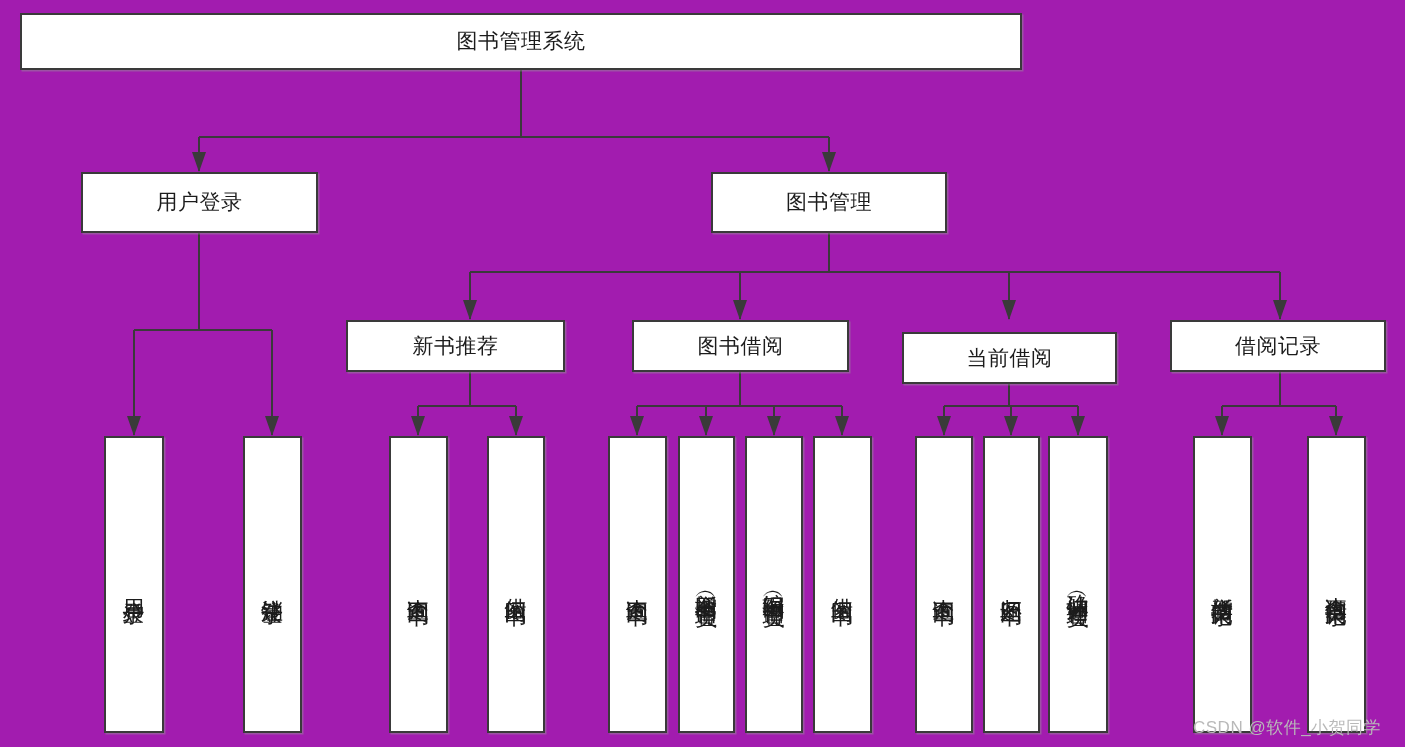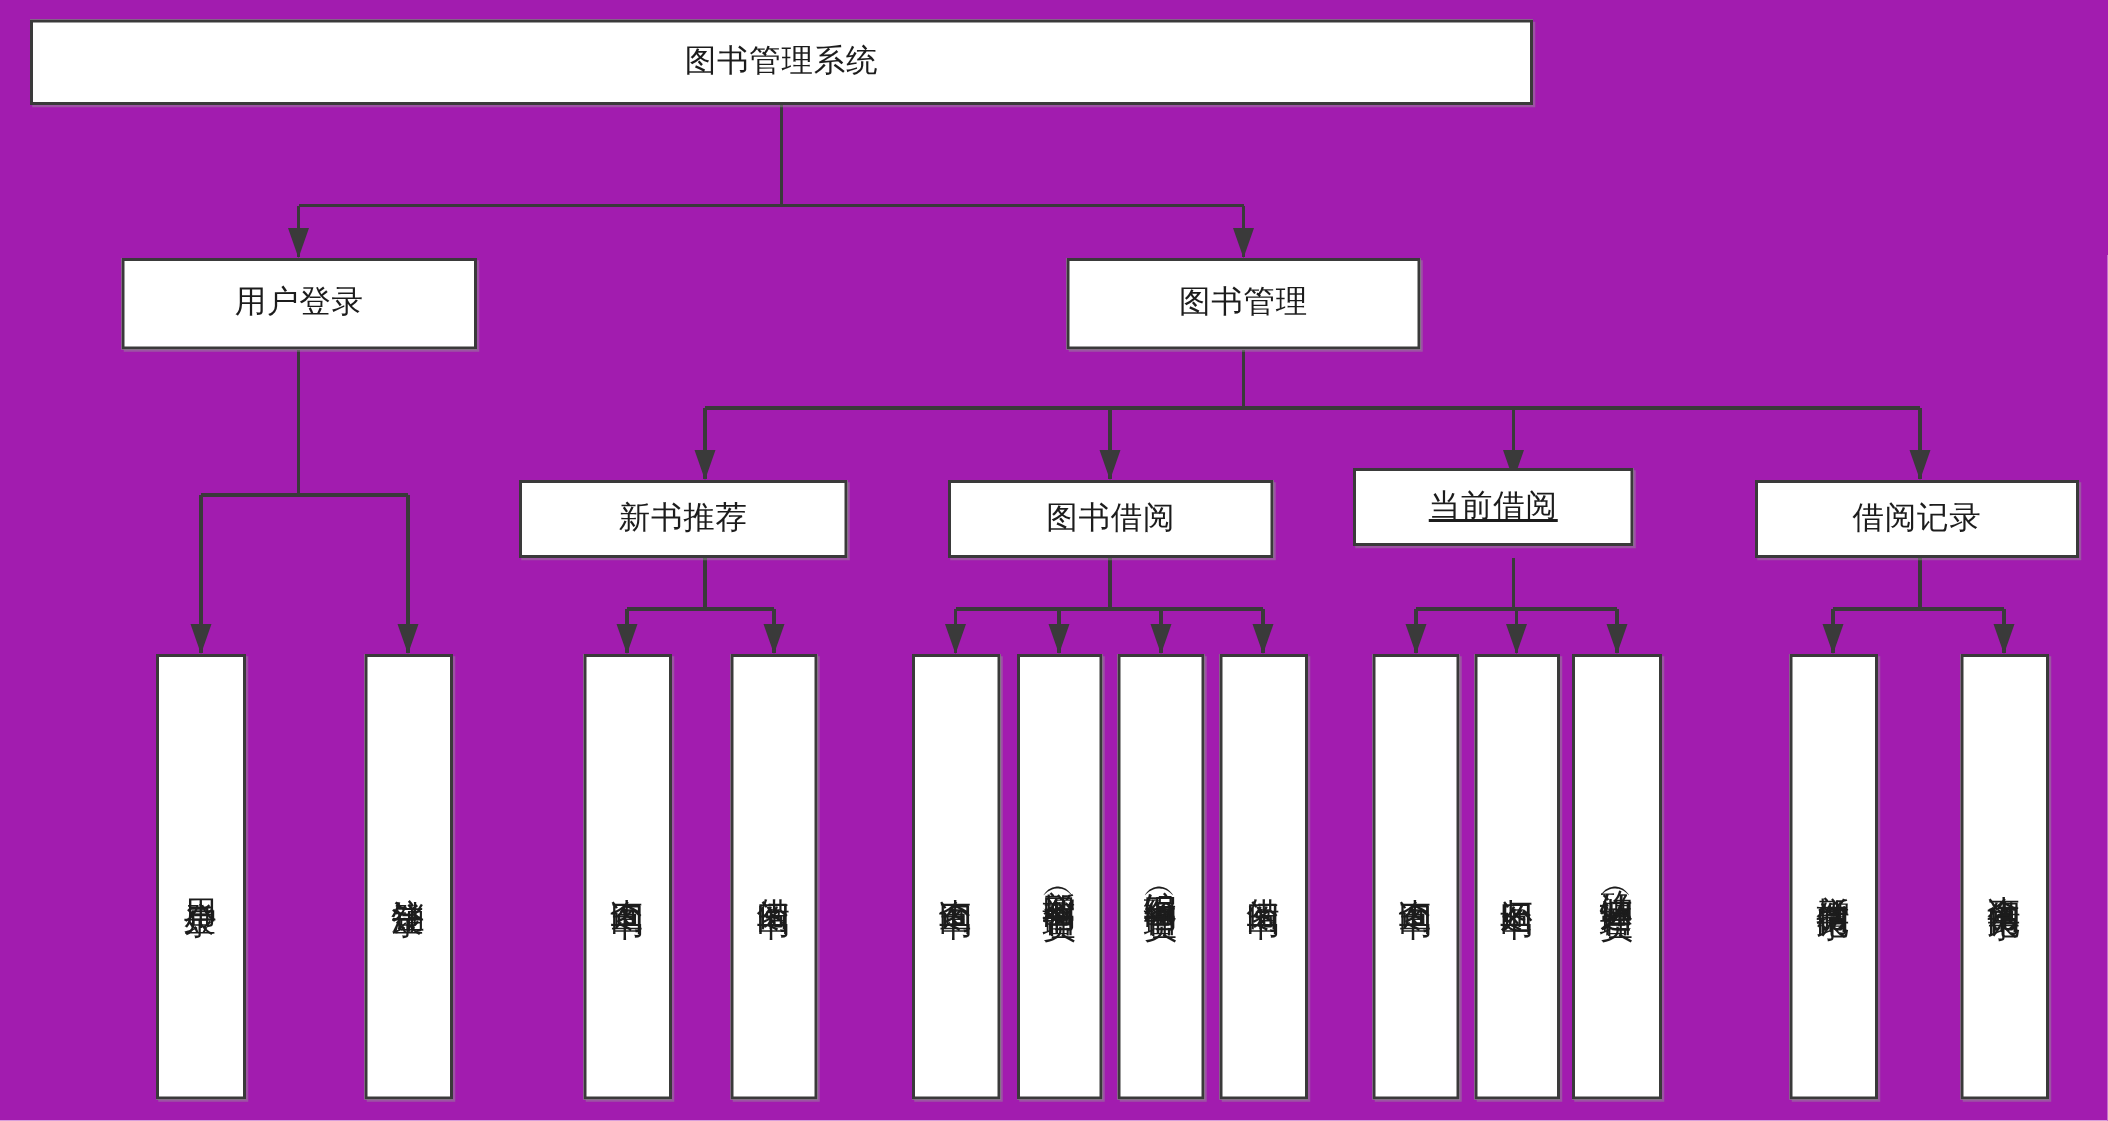--- a/index.html
+++ b/index.html
@@ -140,21 +140,21 @@
       </div>
       <div class="node horizontal" style="left: 711px; top: 172px; width: 236px; height: 61px; justify-content: center;">
         <span class="node-label">图书管理</span>
       </div>
       <div class="node horizontal" style="left: 346px; top: 320px; width: 219px; height: 52px;">
         <span class="node-label">新书推荐</span>
       </div>
       <div class="node horizontal" style="left: 632px; top: 320px; width: 217px; height: 52px;">
         <span class="node-label">图书借阅</span>
       </div>
-      <div class="node horizontal" style="left: 902px; top: 312px; width: 187px; height: 52px; text-decoration: underline;">
+      <div class="node horizontal" style="left: 902px; top: 332px; width: 215px; height: 52px;">
         <span class="node-label">当前借阅</span>
       </div>
       <div class="node horizontal" style="left: 1170px; top: 320px; width: 216px; height: 52px;">
         <span class="node-label">借阅记录</span>
       </div>
       <div class="node vertical" style="left: 104px; top: 436px; width: 60px; height: 297px;">
         <span class="node-label">用户登录</span>
       </div>
       <div class="node vertical" style="left: 243px; top: 436px; width: 59px; height: 297px;">
         <span class="node-label">注销登录</span>
@@ -187,14 +187,15 @@
         <span class="node-label">确认归还（管理员）</span>
       </div>
       <div class="node vertical" style="left: 1193px; top: 436px; width: 59px; height: 297px;">
         <span class="node-label">新增借阅记录</span>
       </div>
       <div class="node vertical" style="left: 1307px; top: 436px; width: 59px; height: 297px;">
         <span class="node-label">查询借阅记录</span>
       </div>
     </div>
 
+  <div class="watermark" style="left: 1193px; top: 716px;">CSDN @软件_小贺同学</div>
 
 </div>
 
 </body></html>

